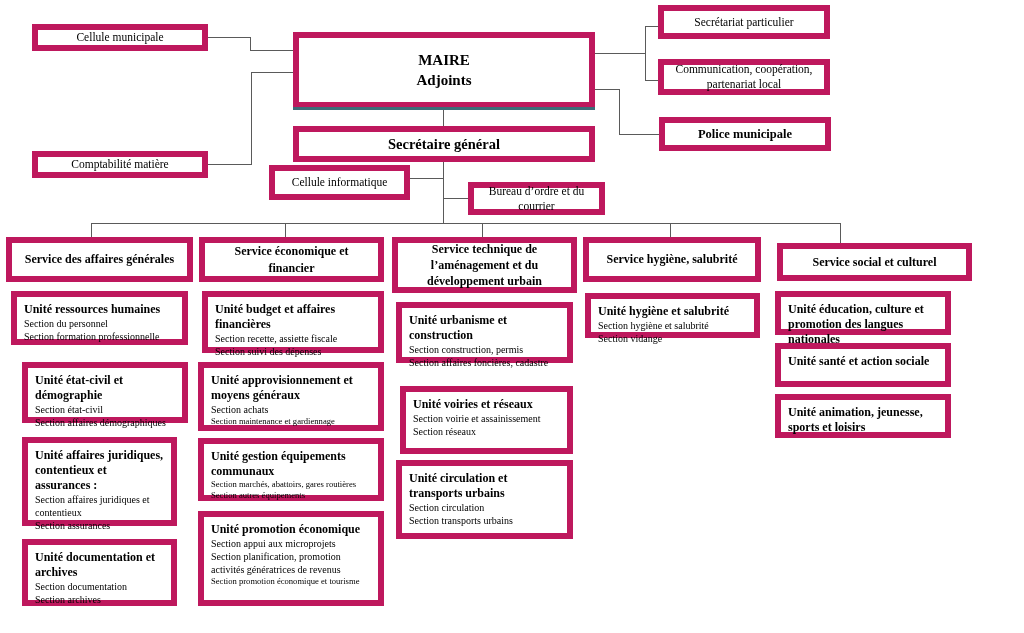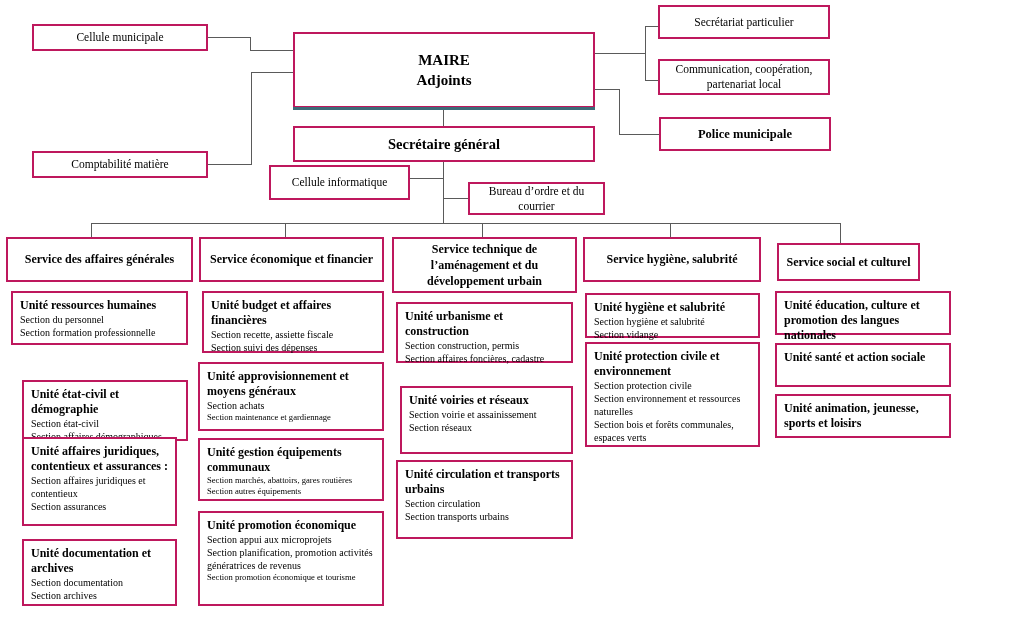--- a/index.html
+++ b/index.html
@@ -15,21 +15,21 @@
   #canvas {
     position: relative;
     width: 1024px;
     height: 633px;
     overflow: hidden;
     background: #ffffff;
   }
   .box {
     position: absolute;
     box-sizing: border-box;
-    border: 2px solid #be185d;
+    border: 6px solid #be185d;
     background: #ffffff;
     z-index: 5;
   }
   .box-center {
     display: flex;
     align-items: center;
     justify-content: center;
     text-align: center;
   }
   .box-top {
@@ -178,30 +178,30 @@
   </div>
   <div class="box box-center" style="left:199px; top:237px; width:185px; height:45px; padding:0 6px;">
     <span class="t-service">Service économique et financier</span>
   </div>
   <div class="box box-center" style="left:392px; top:237px; width:185px; height:56px; padding:0 8px;">
     <span class="t-service">Service technique de l’aménagement et du développement urbain</span>
   </div>
   <div class="box box-center" style="left:583px; top:237px; width:178px; height:45px; padding:0 6px;">
     <span class="t-service">Service hygiène, salubrité</span>
   </div>
-  <div class="box box-center" style="left:777px; top:243px; width:143px; height:38px; padding:0 4px;">
+  <div class="box box-center" style="left:777px; top:243px; width:195px; height:38px; padding:0 4px;">
     <span class="t-service">Service social et culturel</span>
   </div>
 
   <div class="box box-top unit-pad" style="left:11px; top:291px; width:177px; height:54px;">
     <span class="unit-title">Unité ressources humaines</span>
     <span class="unit-sec">Section du personnel</span>
     <span class="unit-sec">Section formation professionnelle</span>
   </div>
-  <div class="box box-top unit-pad" style="left:22px; top:362px; width:166px; height:61px;margin-top:18px;">
+  <div class="box box-top unit-pad" style="left:22px; top:362px; width:166px; height:61px;">
     <span class="unit-title">Unité état-civil et démographie</span>
     <span class="unit-sec">Section état-civil</span>
     <span class="unit-sec">Section affaires démographiques</span>
   </div>
   <div class="box box-top unit-pad" style="left:22px; top:437px; width:155px; height:89px;">
     <span class="unit-title">Unité affaires juridiques, contentieux et assurances :</span>
     <span class="unit-sec">Section affaires juridiques et contentieux</span>
     <span class="unit-sec">Section assurances</span>
   </div>
   <div class="box box-top unit-pad" style="left:22px; top:539px; width:155px; height:67px;">
@@ -246,26 +246,20 @@
     <span class="unit-title">Unité circulation et transports urbains</span>
     <span class="unit-sec">Section circulation</span>
     <span class="unit-sec">Section transports urbains</span>
   </div>
 
   <div class="box box-top unit-pad" style="left:585px; top:293px; width:175px; height:45px;">
     <span class="unit-title">Unité hygiène et salubrité</span>
     <span class="unit-sec">Section hygiène et salubrité</span>
     <span class="unit-sec">Section vidange</span>
   </div>
-  <div class="box box-top unit-pad" style="left:585px; top:342px; width:175px; height:105px;">
-    <span class="unit-title">Unité protection civile et environnement</span>
-    <span class="unit-sec">Section protection civile</span>
-    <span class="unit-sec">Section environnement et ressources naturelles</span>
-    <span class="unit-sec">Section bois et forêts communales, espaces verts</span>
-  </div>
 
   <div class="box box-top unit-pad" style="left:775px; top:291px; width:176px; height:44px;">
     <span class="unit-title">Unité éducation, culture et promotion des langues nationales</span>
   </div>
   <div class="box box-top unit-pad" style="left:775px; top:343px; width:176px; height:44px;">
     <span class="unit-title">Unité santé et action sociale</span>
   </div>
   <div class="box box-top unit-pad" style="left:775px; top:394px; width:176px; height:44px;">
     <span class="unit-title">Unité animation, jeunesse, sports et loisirs</span>
   </div>

